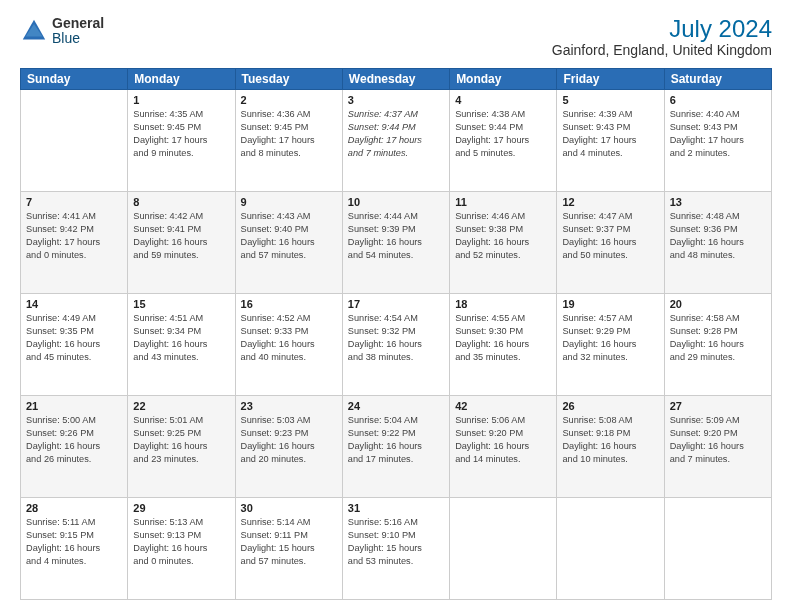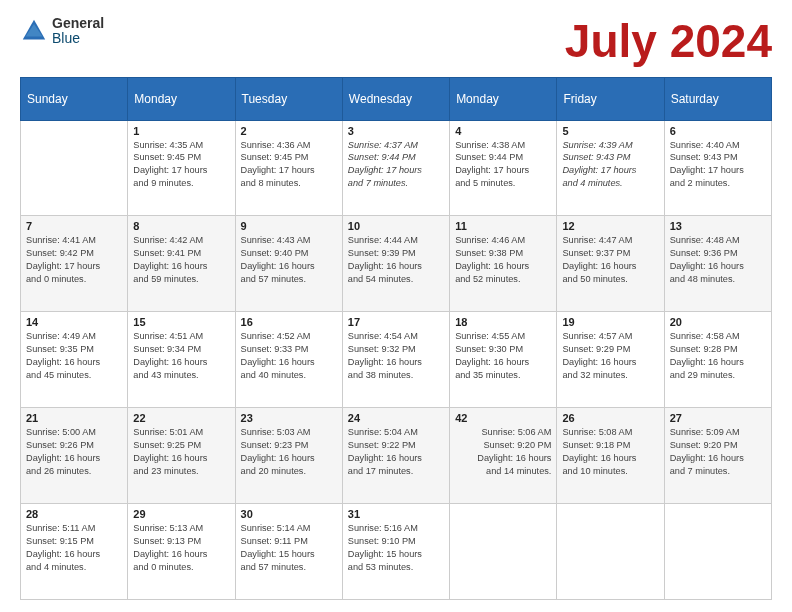--- a/index.html
+++ b/index.html
@@ -44,44 +44,44 @@
       color: #0c4a6e;
     }
     .logo-icon {
       width: 28px;
       height: 28px;
     }
     .title-section {
       text-align: right;
     }
     .main-title {
-      font-size: 46px;
-      font-weight: bold;
-      color: #b91c1c;
+      font-size: 24px;
+      font-weight: normal;
+      color: #0369a1;
       line-height: 1.1;
     }
     .subtitle {
       font-size: 14px;
       color: #333;
       font-weight: normal;
     }
     .calendar {
       flex: 1;
       border: 1px solid #ccc;
       border-collapse: collapse;
       width: 100%;
       table-layout: fixed;
     }
     .calendar th {
       background: #2a6db5;
       color: #fff;
       text-align: left;
-      padding: 14px 6px;
+      padding: 3px 6px;
       font-size: 12px;
-      font-weight: normal;
+      font-weight: bold;
       border: 1px solid #1e5a9a;
     }
     .calendar td {
       vertical-align: top;
       border: 1px solid #ccc;
       padding: 4px 5px;
       font-size: 9.5px;
       color: #333;
       height: 82px;
       background: #fff;
@@ -115,20 +115,21 @@
         <polygon points="20,4 36,32 4,32" fill="#2a6db5"></polygon>
         <polygon points="20,10 32,28 8,28" fill="#5a9fd4" opacity="0.5"></polygon>
       </svg>
       <div class="logo-text">
         <span class="logo-general">General</span>
         <span class="logo-blue">Blue</span>
       </div>
     </div>
     <div class="title-section">
       <div class="main-title">July 2024</div>
+      <div class="subtitle">Gainford, England, United Kingdom</div>
     </div>
   </div>
 
   <table class="calendar">
     <thead>
       <tr>
         <th>Sunday</th>
         <th>Monday</th>
         <th>Tuesday</th>
         <th>Wednesday</th>
@@ -163,21 +164,21 @@
           </td>
           <td>
             <span class="day-number">4</span>
             <div class="day-info" style="white-space: pre-line;">Sunrise: 4:38 AM
 Sunset: 9:44 PM
 Daylight: 17 hours
 and 5 minutes.</div>
           </td>
           <td>
             <span class="day-number">5</span>
-            <div class="day-info" style="white-space: pre-line; font-style: italic;">Sunrise: 4:39 AM
+            <div class="day-info" style="white-space: pre-line;">Sunrise: 4:39 AM
 Sunset: 9:43 PM
 Daylight: 17 hours
 and 4 minutes.</div>
           </td>
           <td>
             <span class="day-number">6</span>
             <div class="day-info" style="white-space: pre-line;">Sunrise: 4:40 AM
 Sunset: 9:43 PM
 Daylight: 17 hours
 and 2 minutes.</div>
@@ -309,21 +310,21 @@
           </td>
           <td>
             <span class="day-number">24</span>
             <div class="day-info" style="white-space: pre-line;">Sunrise: 5:04 AM
 Sunset: 9:22 PM
 Daylight: 16 hours
 and 17 minutes.</div>
           </td>
           <td>
             <span class="day-number">42</span>
-            <div class="day-info" style="white-space: pre-line; text-align: right;">Sunrise: 5:06 AM
+            <div class="day-info" style="white-space: pre-line;">Sunrise: 5:06 AM
 Sunset: 9:20 PM
 Daylight: 16 hours
 and 14 minutes.</div>
           </td>
           <td>
             <span class="day-number">26</span>
             <div class="day-info" style="white-space: pre-line;">Sunrise: 5:08 AM
 Sunset: 9:18 PM
 Daylight: 16 hours
 and 10 minutes.</div>

